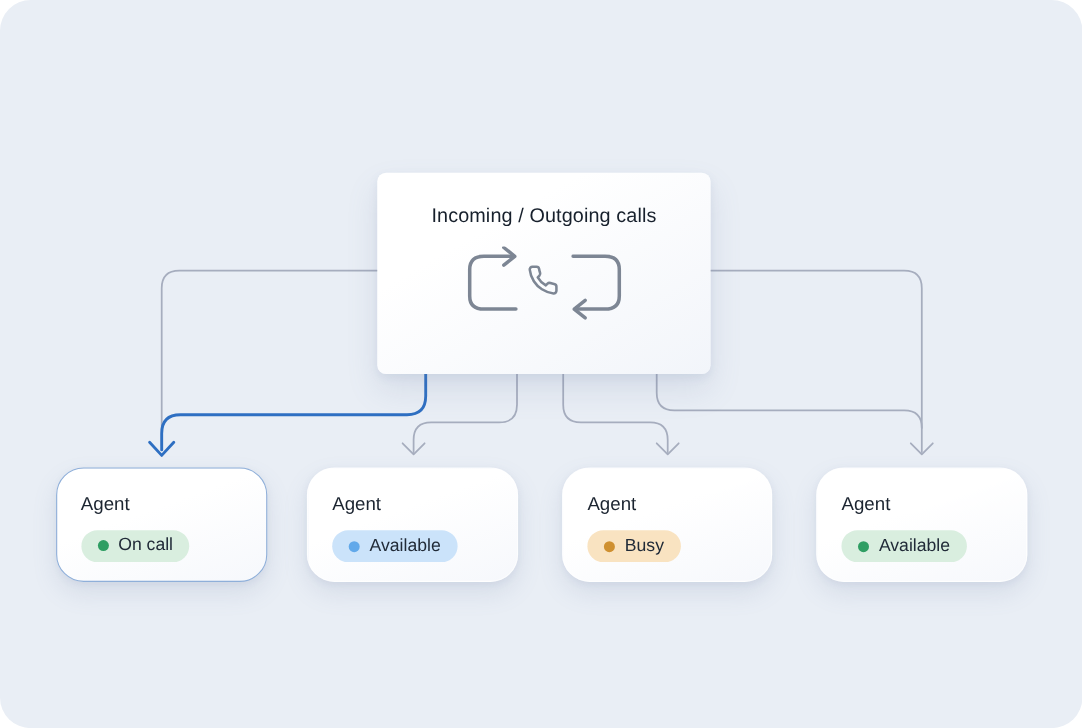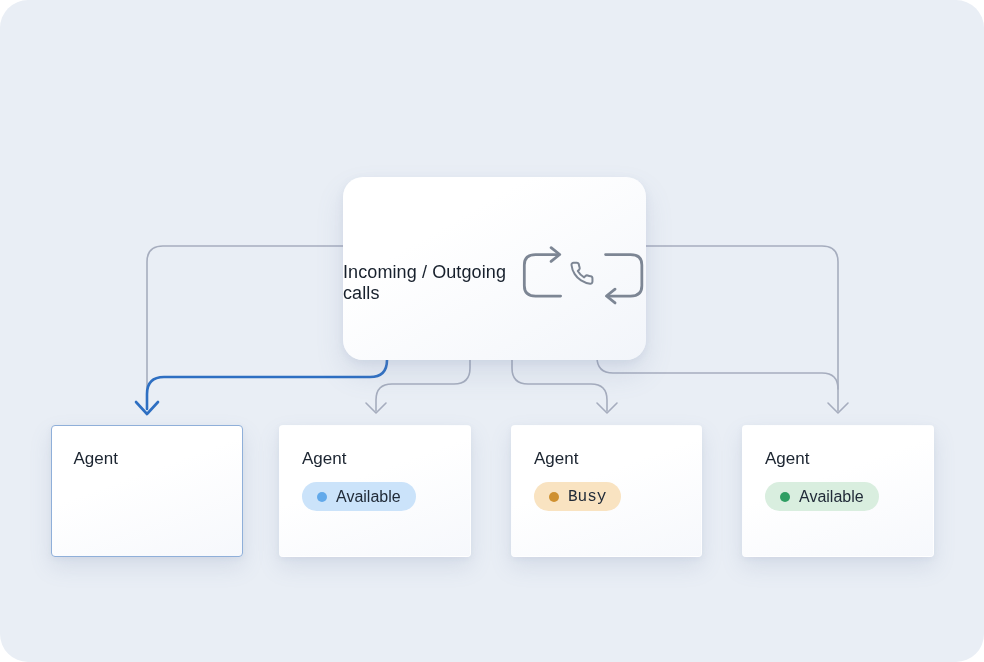--- a/index.html
+++ b/index.html
@@ -17,52 +17,52 @@
     position:absolute;left:402px;top:66px;height:37px;
     display:flex;align-items:center;padding:0 23px;border-radius:19px;
     background:var(--badge-bg,#f7f9fb);
     box-shadow:0 3px 8px rgba(100,120,150,.14),0 1px 2px rgba(100,120,150,.10);
     color:var(--badge-text,#4b5563);font-size:15px;letter-spacing:.1px;white-space:nowrap;
   }
 
   .hub-card{
     position:absolute;left:343px;top:157px;width:303px;height:183px;
     background:linear-gradient(150deg,#ffffff 30%,#f2f5fa 100%);
-    border-radius:20px;
+    border-radius:8px;
     box-shadow:0 14px 28px rgba(110,130,165,.16),0 3px 8px rgba(110,130,165,.10);
-    display:flex;flex-direction:row;align-items:center;margin-top:20px;
+    display:flex;flex-direction:column;align-items:center;
   }
   .hub-title{
     margin-top:29px;font-size:18px;font-weight:500;
     color:var(--heading-text,#17202c);letter-spacing:.1px;
   }
   .cycle-icon{margin-top:17px;display:block;}
   .cycle-stroke{fill:none;stroke:var(--icon-gray,#7d8694);stroke-width:3.2;stroke-linecap:round;stroke-linejoin:round;}
   .cycle-phone{fill:none;stroke:var(--icon-gray,#7d8694);stroke-width:1.9;stroke-linecap:round;stroke-linejoin:round;}
 
   .agent-card{
-    position:absolute;top:425px;width:192px;height:132px;box-sizing:border-box;
+    position:absolute;top:425px;width:192px;height:104px;box-sizing:border-box;
     background:linear-gradient(160deg,#ffffff 40%,#f6f8fc 100%);
-    border-radius:4px;border:1px solid rgba(255,255,255,.6);
+    border-radius:25px;border:1px solid rgba(255,255,255,.6);
     box-shadow:0 10px 22px rgba(110,130,165,.16),0 2px 6px rgba(110,130,165,.08);
     padding:23px 0 0 22px;
   }
   .agent-card[data-highlighted="true"]{border:1.5px solid var(--highlight-border,#8fafd9);padding:22.5px 0 0 21.5px;}
   .agent-label{font-size:17px;font-weight:500;color:var(--agent-text,#1b2430);}
   .status-pill{
     margin-top:13px;display:inline-flex;align-items:center;gap:9px;
     height:29px;padding:0 15px;border-radius:15px;
     font-size:16px;color:var(--status-text,#212b38);white-space:nowrap;
   }
   .status-dot{width:10px;height:10px;border-radius:50%;flex:0 0 auto;}
   .status-pill[data-tone="green"]{background:var(--green-bg,#d9eedf);}
   .status-pill[data-tone="green"] .status-dot{background:var(--green-dot,#2f9e63);}
   .status-pill[data-tone="blue"]{background:var(--blue-bg,#cbe3fa);}
   .status-pill[data-tone="blue"] .status-dot{background:var(--blue-dot,#62a9ea);}
-  .status-pill[data-tone="orange"]{background:var(--orange-bg,#f9e3c1);font-family:Liberation Mono, monospace;}
+  .status-pill[data-tone="orange"]{background:var(--orange-bg,#f9e3c1);}
   .status-pill[data-tone="orange"] .status-dot{background:var(--orange-dot,#cf9030);}
 </style>
 </head>
 <body>
 
 <div class="frame">
 
   <svg class="connectors" viewBox="0 0 984 662" aria-hidden="true">
 
     <path class="conn-gray" d="M 343 246 H 163 Q 147 246 147 262 V 405"></path>
@@ -94,20 +94,24 @@
       <path class="cycle-stroke" d="M 110 49 L 100 57 L 110 65"></path>
 
       <g transform="translate(57,16) scale(1.22)">
         <path class="cycle-phone" d="M22 16.92v3a2 2 0 0 1-2.18 2 19.79 19.79 0 0 1-8.63-3.07 19.5 19.5 0 0 1-6-6 19.79 19.79 0 0 1-3.07-8.67A2 2 0 0 1 4.11 2h3a2 2 0 0 1 2 1.72 12.84 12.84 0 0 0 .7 2.81 2 2 0 0 1-.45 2.11L8.09 9.91a16 16 0 0 0 6 6l1.27-1.27a2 2 0 0 1 2.11-.45 12.84 12.84 0 0 0 2.81.7A2 2 0 0 1 22 16.92z"></path>
       </g>
     </svg>
   </div>
 
   <div class="agent-card" style="left:51px" data-highlighted="true">
     <div class="agent-label">Agent</div>
+    <div class="status-pill" data-tone="green">
+      <span class="status-dot"></span>
+      <span>On call</span>
+    </div>
   </div>
 
   <div class="agent-card" style="left:279px" data-highlighted="false">
     <div class="agent-label">Agent</div>
     <div class="status-pill" data-tone="blue">
       <span class="status-dot"></span>
       <span>Available</span>
     </div>
   </div>
 

